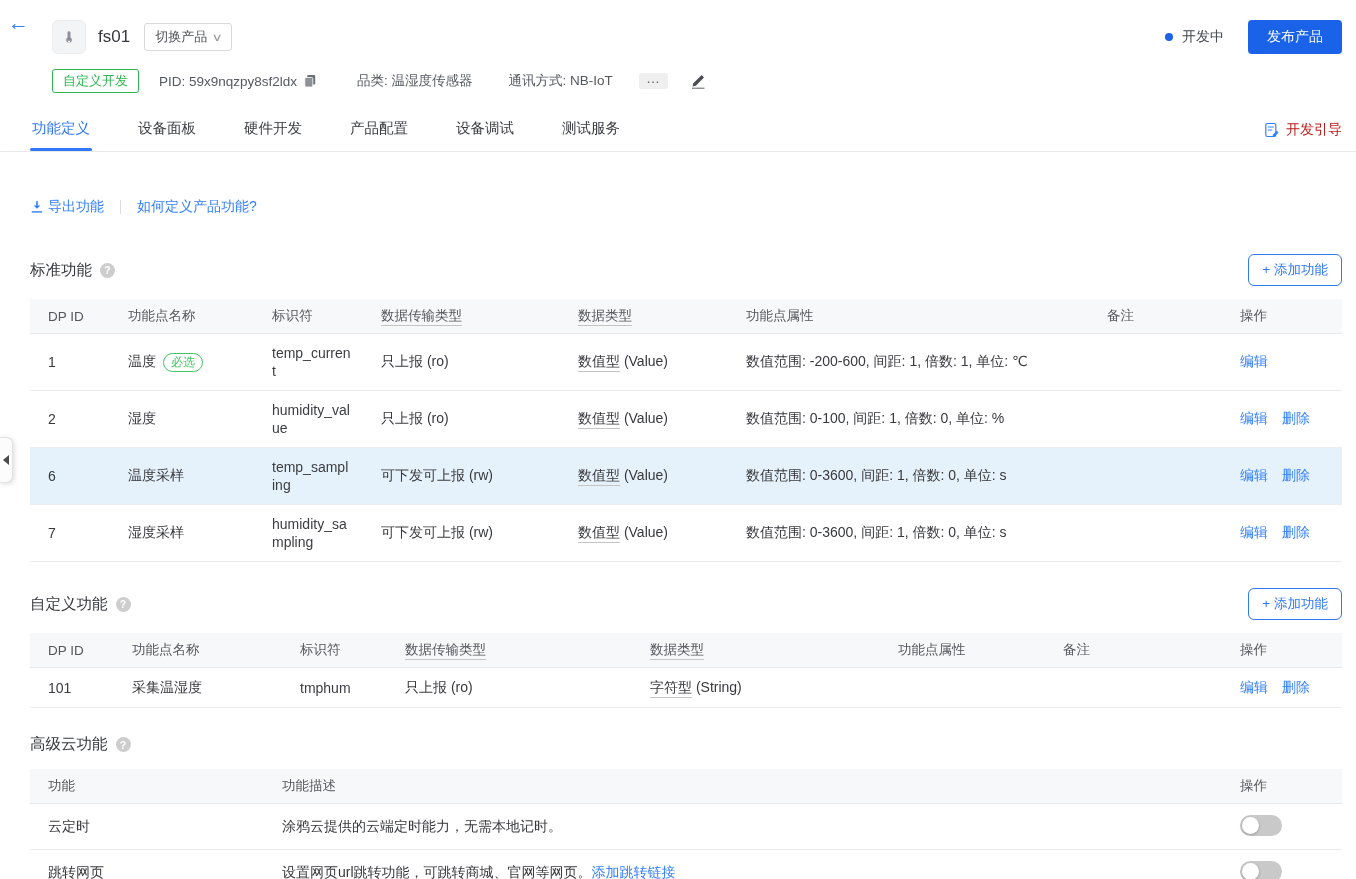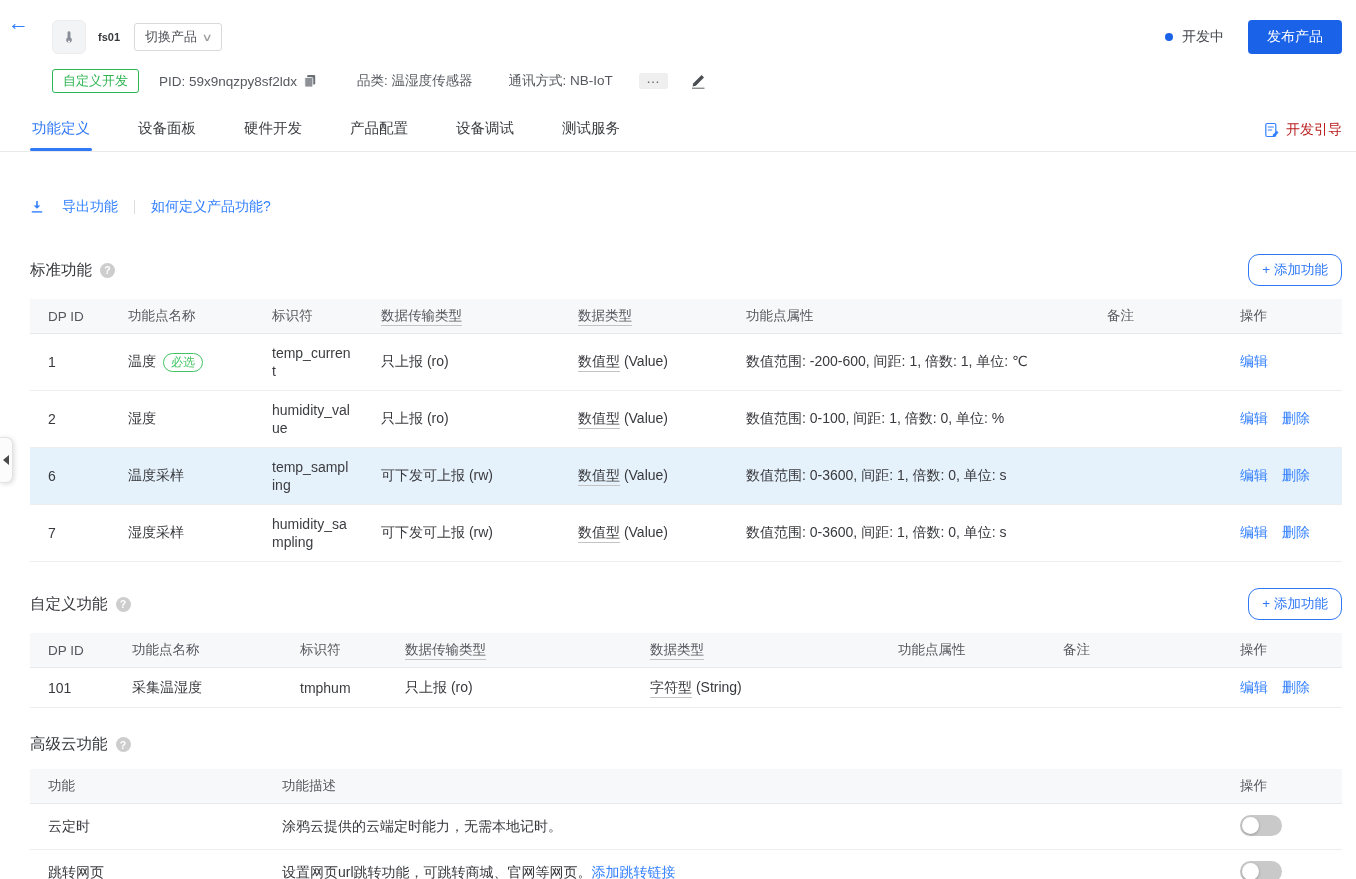--- a/index.html
+++ b/index.html
@@ -4,21 +4,21 @@
 <style>
   * { margin:0; padding:0; box-sizing:border-box; }
   html,body { width:1356px; height:879px; overflow:hidden; }
   body { font-family:"Liberation Sans","DejaVu Sans",sans-serif; background:#fff; color:#333; position:relative; font-size:14px; }
 
   
   .topbar { position:relative; padding:20px 14px 0 52px; }
   .back { position:absolute; left:8px; top:12px; font-size:21px; color:#3380ff; cursor:pointer; line-height:1; }
   .head-row1 { display:flex; align-items:center; }
   .avatar { width:34px; height:34px; border-radius:6px; background:#f3f4f6; border:1px solid #ececec; display:flex; align-items:center; justify-content:center; }
-  .pname { font-size:11px; font-weight:700; color:#38393d; margin:0 14px 0 12px; }
+  .pname { font-size:17px; font-weight:400; color:#38393d; margin:0 14px 0 12px; }
   .switch-btn { display:inline-flex; align-items:center; gap:6px; background:#fff; border:1px solid #d9d9d9; border-radius:3px; padding:4px 10px; font-size:13px; color:#4d4f55; cursor:pointer; font-family:inherit; }
   .chev { color:#9a9a9a; font-size:11px; transform:scaleX(1.4); }
   .head-right { margin-left:auto; display:flex; align-items:center; }
   .status-dot { width:8px; height:8px; border-radius:50%; background:#1a62e8; }
   .status-text { margin:0 24px 0 9px; font-size:14px; color:#42454b; }
   .publish-btn { background:#1a62e8; border:none; color:#fff; font-size:14px; padding:8px 19px; border-radius:4px; cursor:pointer; font-family:inherit; }
   .head-row2 { display:flex; align-items:center; margin-top:15px; }
   .badge-green { border:1px solid #2eb552; color:#2eb552; font-size:13px; padding:2px 10px; border-radius:3px; }
   .meta { font-size:13.5px; color:#55585e; }
   .m-pid { margin-left:20px; }
@@ -32,31 +32,31 @@
   .tabbar { display:flex; align-items:flex-end; border-bottom:1px solid #e9e9e9; margin-top:20px; padding:0 14px 0 30px;gap:48px; }
   .tabs { display:flex; gap:44px; }
   .tab { font-size:14.5px; color:#3a3c40; padding:6px 2px 13px 2px; cursor:pointer; position:relative; }
   .tab.active { color:#2f78f6; }
   .tab.active::after { content:''; position:absolute; left:0; right:0; bottom:0; height:3px; background:#2f78f6; border-radius:2px; }
   .guide { margin-left:auto; display:flex; align-items:center; gap:6px; color:#b91c1c; font-size:14px; cursor:pointer; padding-bottom:12px; }
 
   
   .content { padding:0 14px 0 30px; }
   .toolbar { margin-top:46px; display:flex; align-items:center; }
-  .tool-link { display:inline-flex; align-items:center; gap:18px; color:#3380ff; font-size:14px; cursor:pointer; }
+  .tool-link { display:inline-flex; align-items:center; gap:4px; color:#3380ff; font-size:14px; cursor:pointer; }
   .vdiv { width:1px; height:14px; background:#dcdcdc; margin:0 16px; }
   .tool-link2 { color:#3380ff; font-size:14px; cursor:pointer; text-decoration:none; }
 
   .sec-head { display:flex; align-items:center; }
   .sec-head-1 { margin-top:38px; }
   .sec-head-2 { margin-top:26px; }
   .sec-head-3 { margin-top:26px; margin-bottom:14px; }
   .sec-title { font-size:15.5px; color:#36383c; }
   .help-circle { margin-left:8px; width:15px; height:15px; border-radius:50%; background:#cdcdcd; color:#fff; font-size:10.5px; font-weight:700; display:inline-flex; align-items:center; justify-content:center; }
-  .add-btn { margin-left:auto; background:#fff; border:1px solid #2f78f6; color:#2f78f6; font-size:13.5px; padding:6px 13px; border-radius:11px; cursor:pointer; font-family:inherit; }
+  .add-btn { margin-left:auto; background:#fff; border:1px solid #2f78f6; color:#2f78f6; font-size:13.5px; padding:6px 13px; border-radius:6px; cursor:pointer; font-family:inherit; }
 
   table { width:1312px; border-collapse:collapse; table-layout:fixed; margin-top:13px; }
   th { background:#f7f8f9; font-weight:400; color:#54575d; text-align:left; font-size:13.5px; padding:8px 10px 8px 0; }
   th:first-child, td:first-child { padding-left:18px; }
   td { padding:10px 10px 10px 0; font-size:14px; color:#38393d; border-bottom:1px solid #ebedf0; vertical-align:middle; }
   thead tr { border-bottom:1px solid #e7e9ec; }
   tr.hl td { background:#e6f2fb; }
   .tbl-std tbody tr { height:57px; }
   .tbl-cus tbody tr { height:40px; }
   .tbl-adv tbody tr { height:46px; }

